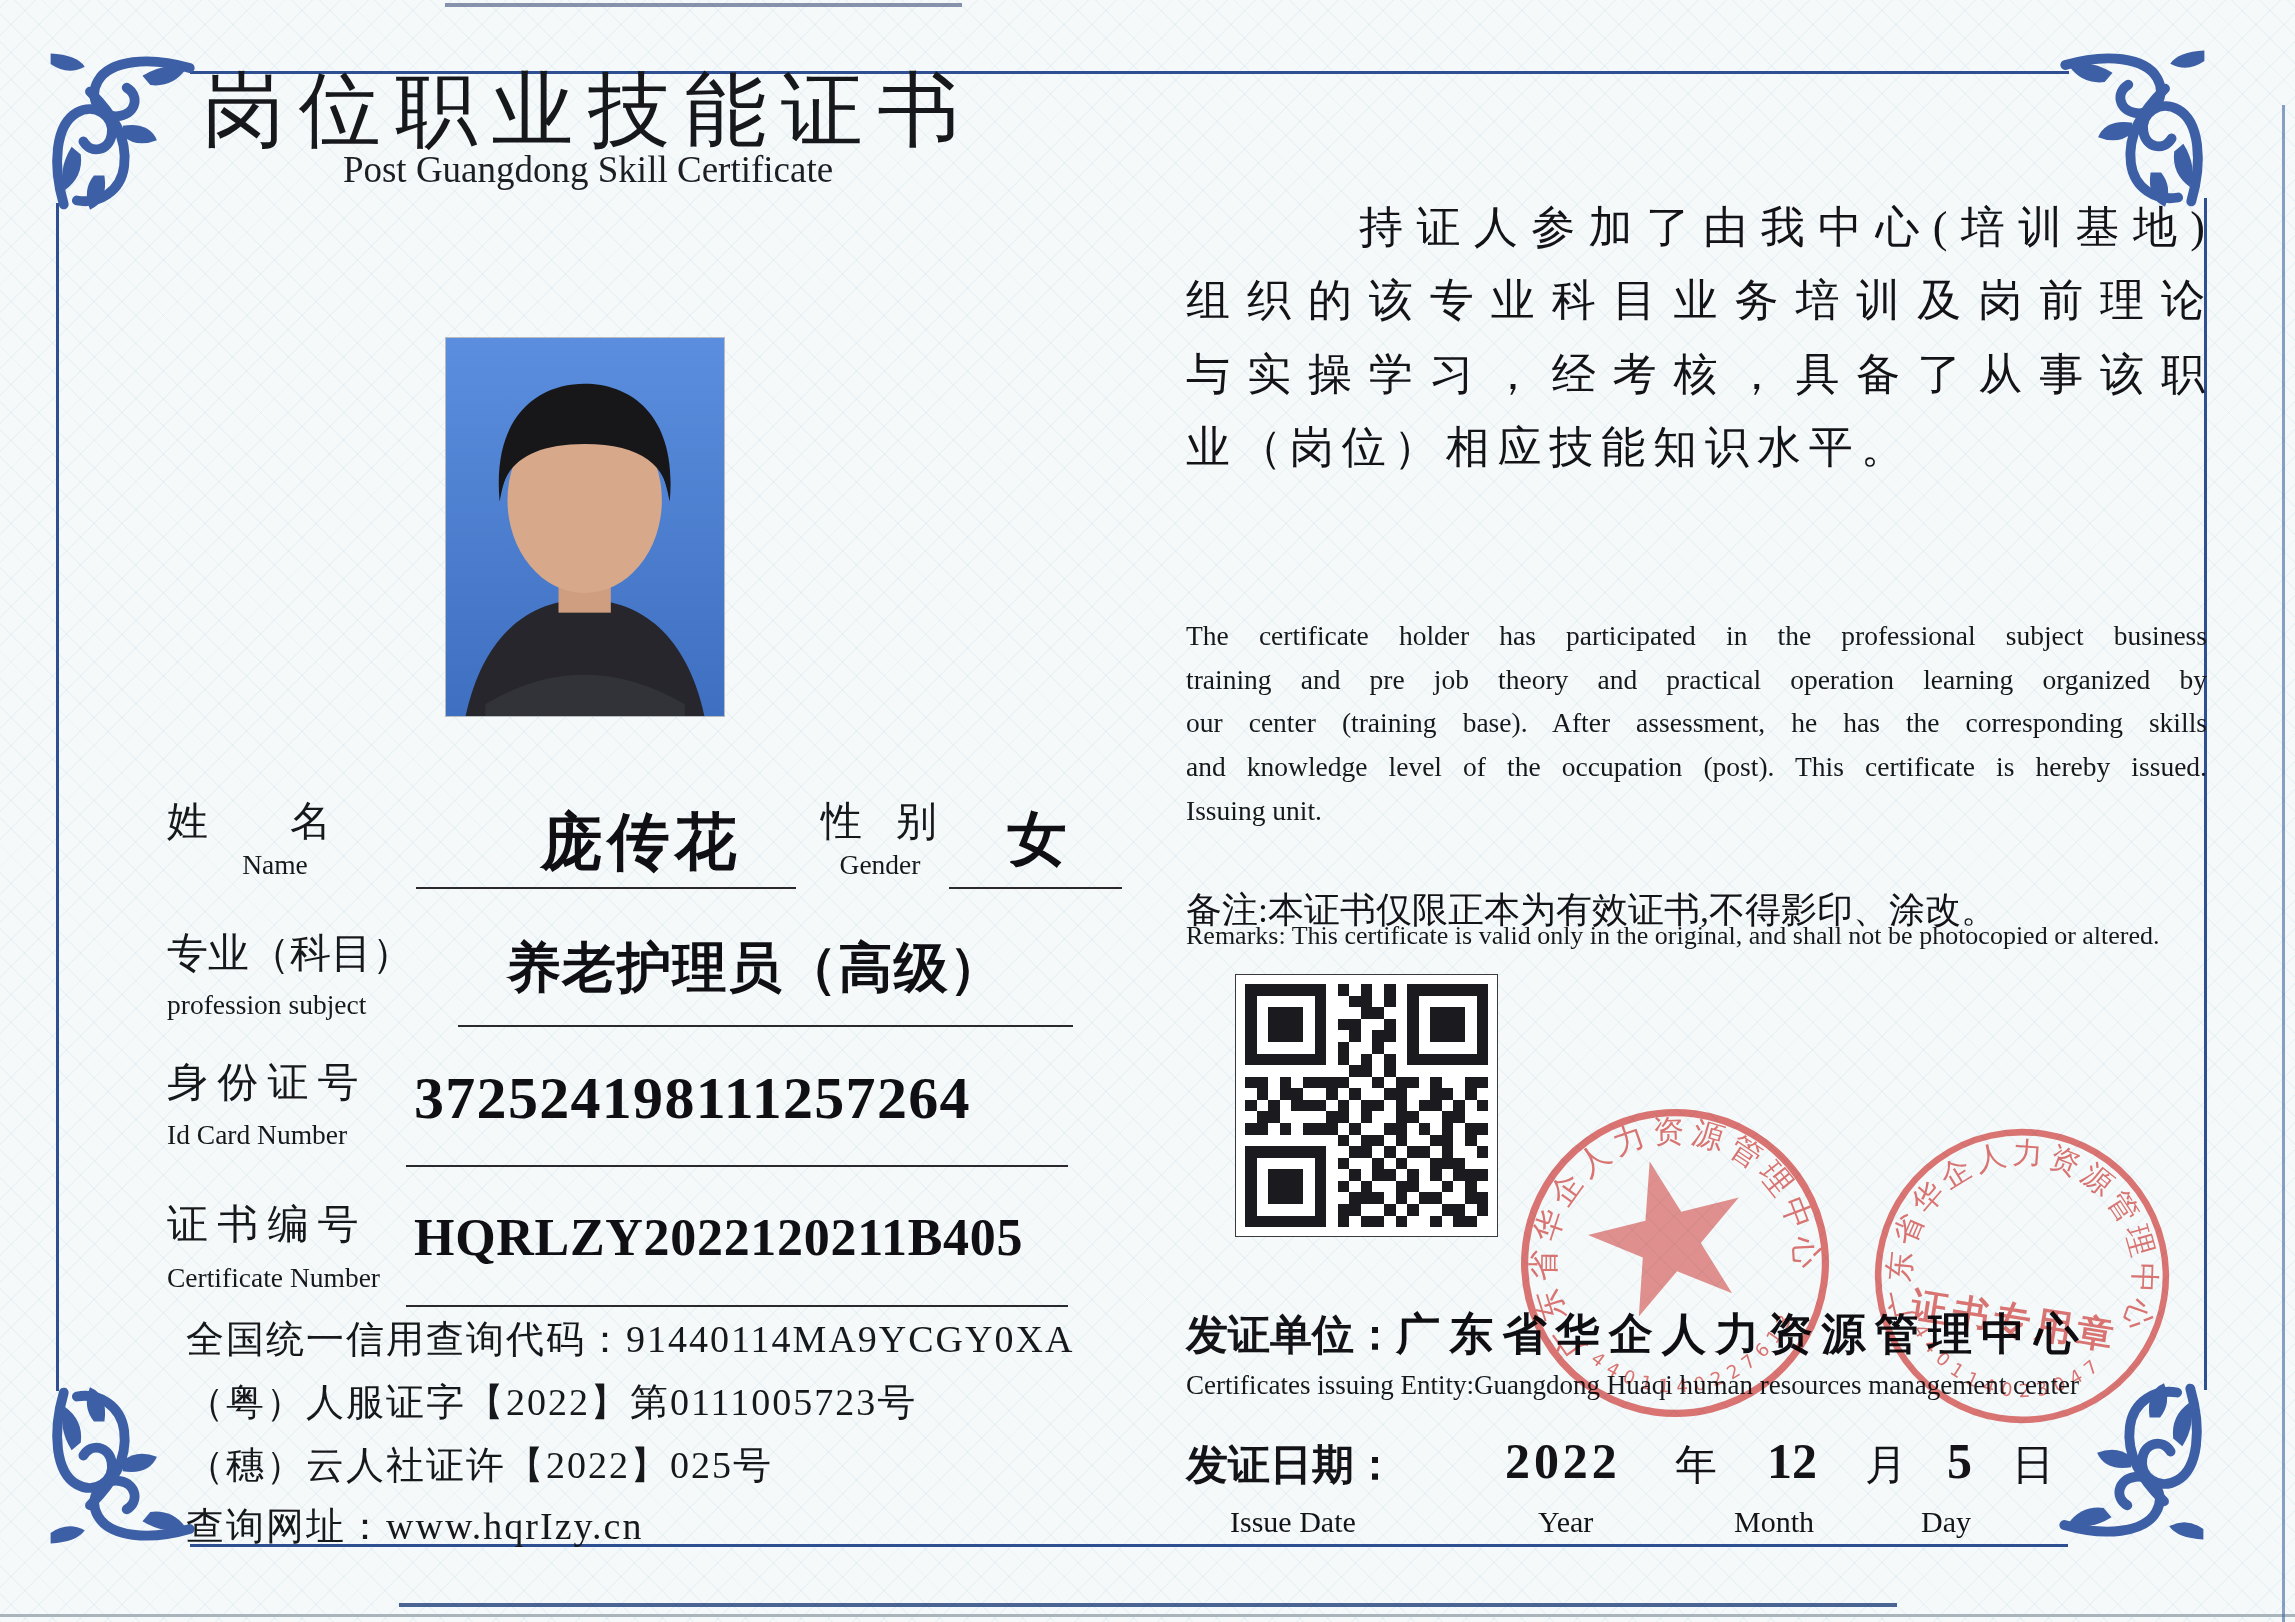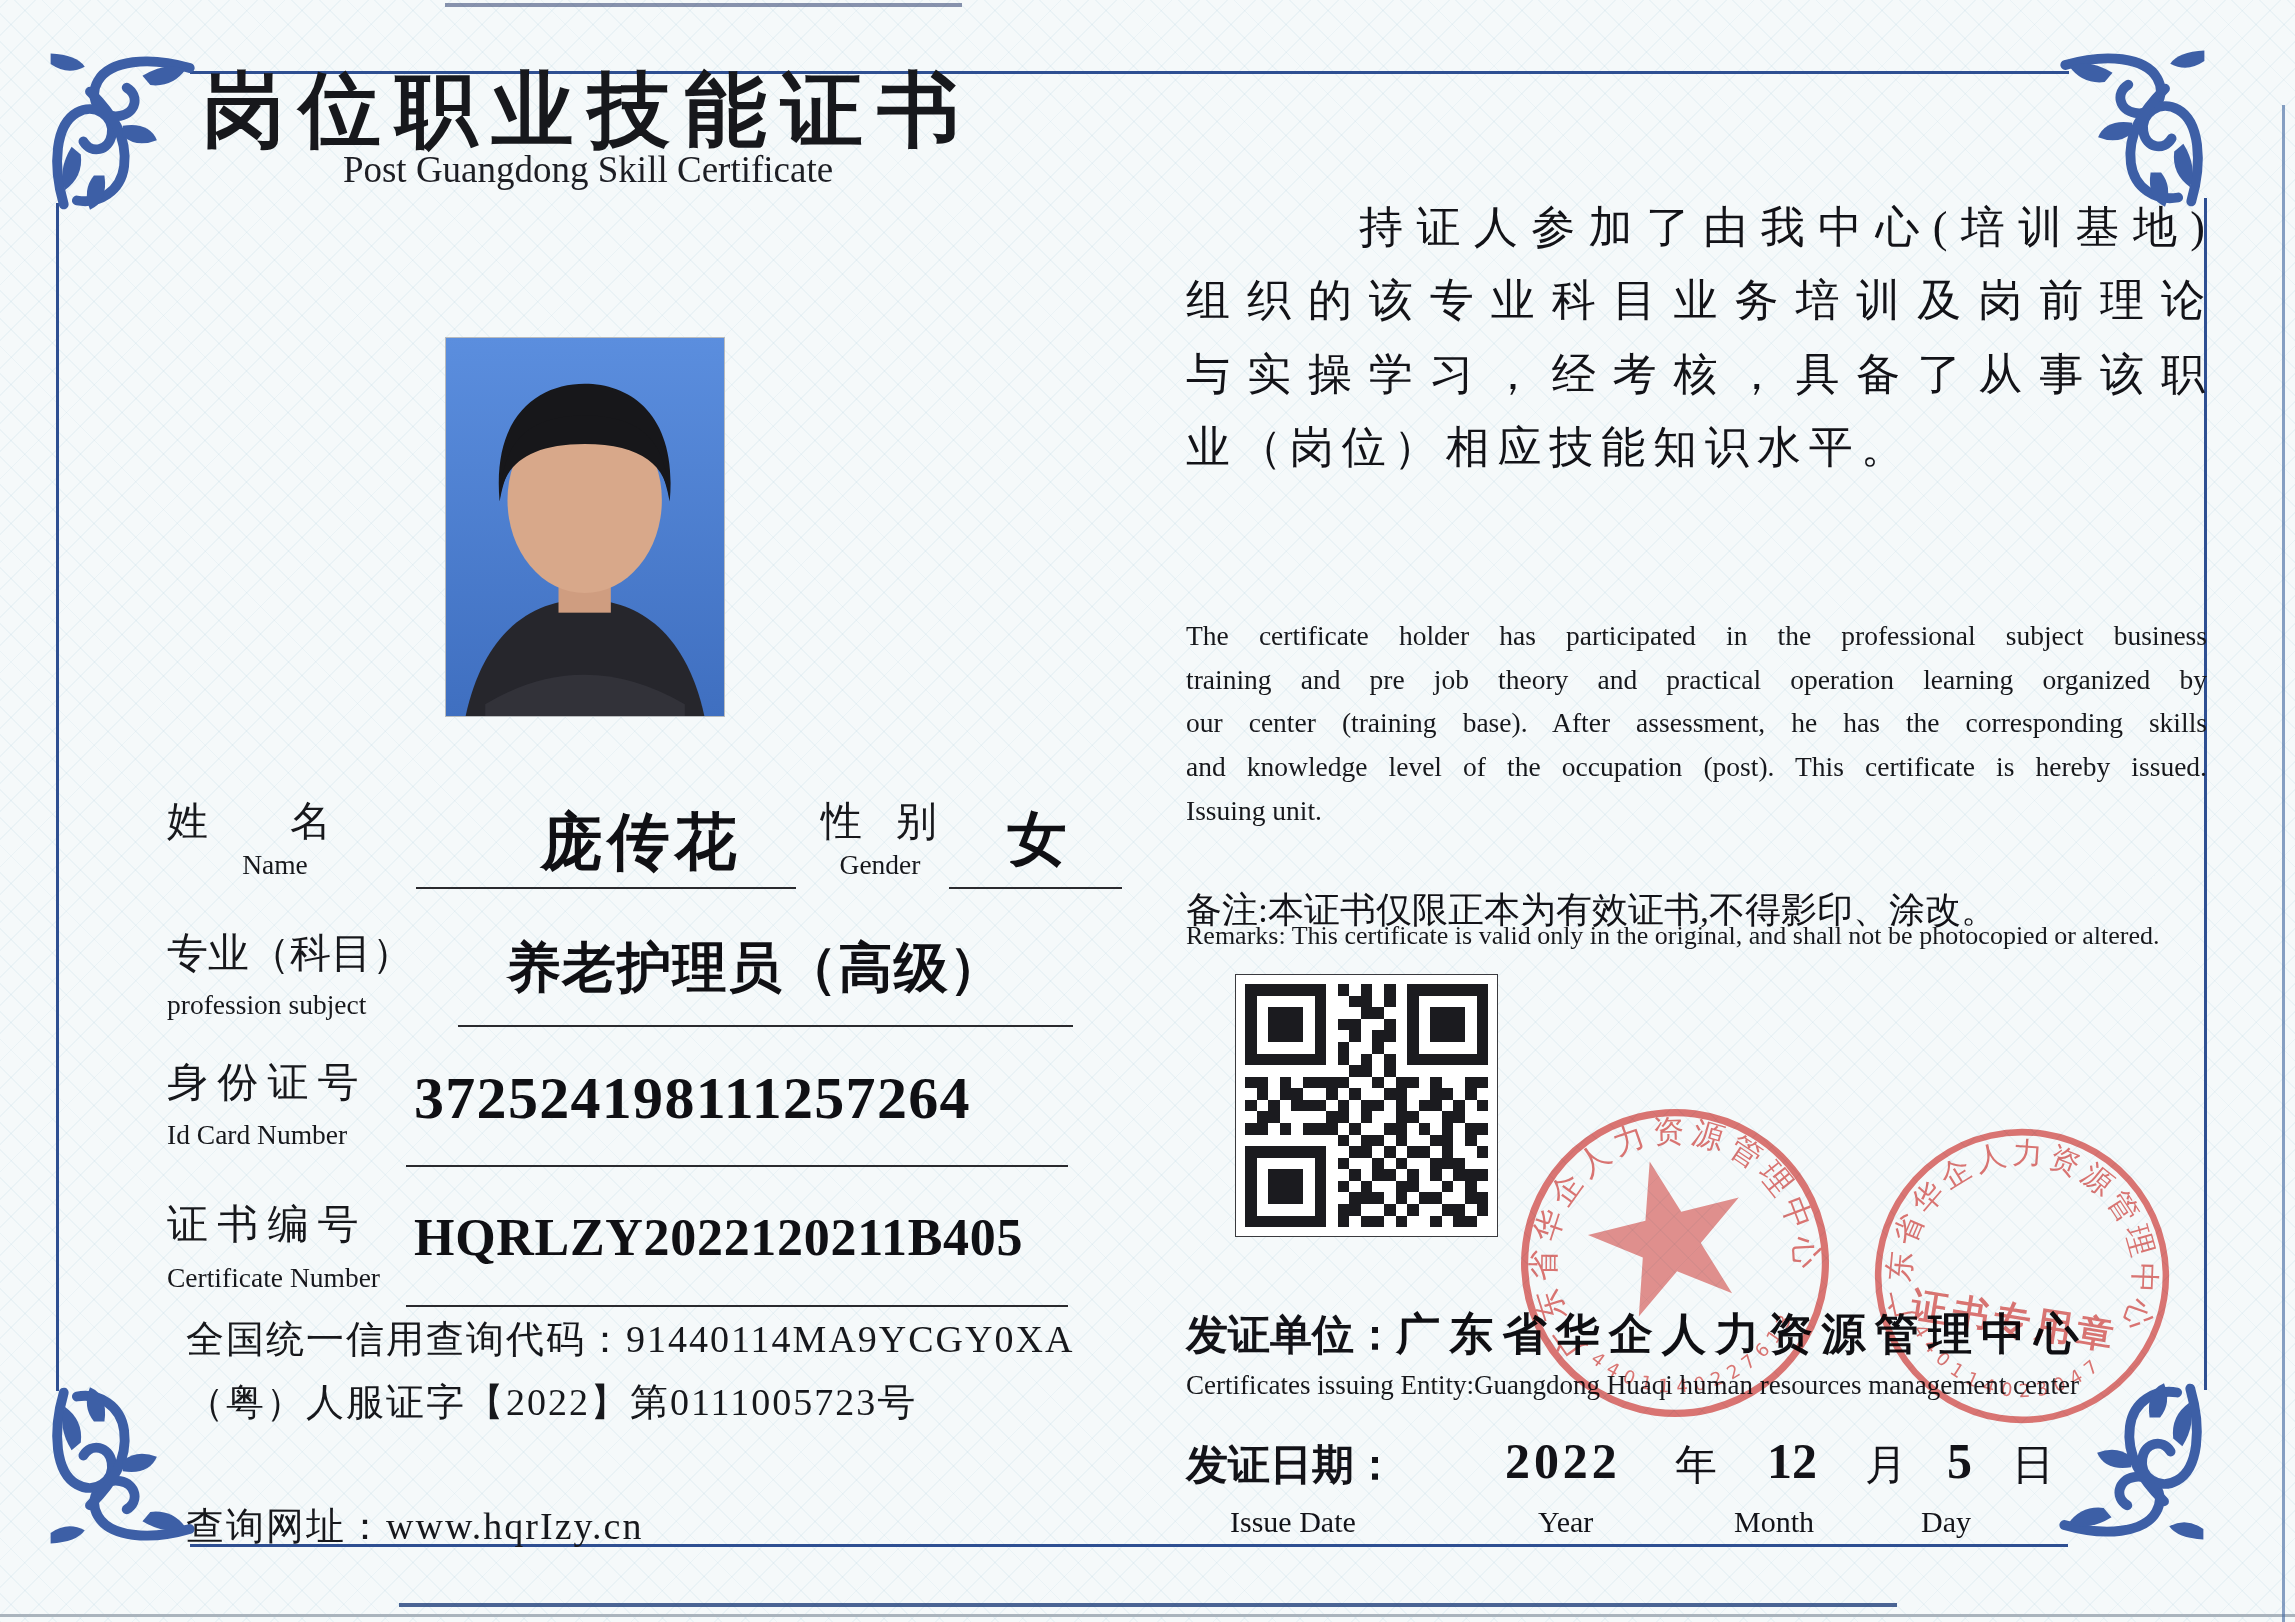--- a/index.html
+++ b/index.html
@@ -9,21 +9,21 @@
     background:#f5f9fa;
     background-image:
       repeating-linear-gradient(45deg, rgba(170,205,220,0.14) 0 1.3px, transparent 1.3px 19.6px),
       repeating-linear-gradient(-45deg, rgba(170,205,220,0.14) 0 1.3px, transparent 1.3px 19.6px);
   }
   .abs{position:absolute;}
   
   .frame-line{position:absolute;background:#2e4f92;}
   .ornament{position:absolute;width:151px;height:164px;}
   
-  .title-zh{left:79px;top:56px;width:1018px;text-align:center;font-size:82px;font-weight:700;letter-spacing:14.4px;color:#17181c;}
+  .title-zh{left:79px;top:56px;width:1018px;text-align:center;font-size:82px;font-weight:400;letter-spacing:14.4px;color:#17181c;}
   .title-en{left:79px;top:148px;width:1018px;text-align:center;font-size:37px;color:#1d1e24;}
   .photo-box{left:445px;top:337px;width:278px;height:378px;border:0.7px solid #b9bcbe;}
   .lbl-zh{font-size:41px;color:#17181c;}
   .lbl-en{font-size:27.5px;color:#17181c;}
   .val{font-weight:700;color:#101014;}
   .uline{position:absolute;height:2px;background:#2a2a2e;}
   .footer-line{left:186px;width:929px;font-size:38px;letter-spacing:2px;color:#17181c;}
   
   .pzh{left:1186px;width:1019px;font-size:44px;line-height:73px;color:#131318;text-align:justify;}
   .pzh.just{text-align-last:justify;}
@@ -157,20 +157,21 @@
   <div class="abs val" style="left:414px;top:1064px;font-size:60px;letter-spacing:1.3px;">372524198111257264</div>
   <div class="uline" style="left:406px;top:1165px;width:662px;"></div>
 
   <div class="abs lbl-zh" style="left:167px;top:1197px;letter-spacing:9.2px;">证书编号</div>
   <div class="abs lbl-en" style="left:167px;top:1262px;">Certificate Number</div>
   <div class="abs val" style="left:414px;top:1208px;font-size:52px;letter-spacing:0.7px;">HQRLZY2022120211B405</div>
   <div class="uline" style="left:406px;top:1305px;width:662px;"></div>
 
   <div class="abs footer-line" style="top:1314px;">全国统一信用查询代码：91440114MA9YCGY0XA</div>
   <div class="abs footer-line" style="top:1377px;">（粤）人服证字【2022】第0111005723号</div>
+  <div class="abs footer-line" style="top:1440px;">（穗）云人社证许【2022】025号</div>
   <div class="abs footer-line" style="top:1501px;">查询网址：www.hqrIzy.cn</div>
 
   <div class="abs pzh just" style="top:191px;padding-left:173px;width:846px;">持证人参加了由我中心(培训基地)</div>
   <div class="abs pzh just" style="top:264px;">组织的该专业科目业务培训及岗前理论</div>
   <div class="abs pzh just" style="top:338px;">与实操学习，经考核，具备了从事该职</div>
   <div class="abs pzh" style="top:411px;letter-spacing:7.9px;">业（岗位）相应技能知识水平。</div>
 
   <div class="abs pen just" style="top:614px;">The certificate holder has participated in the professional subject business</div>
   <div class="abs pen just" style="top:658px;">training and pre job theory and practical operation learning organized by</div>
   <div class="abs pen just" style="top:701px;">our center (training base). After assessment, he has the corresponding skills</div>

